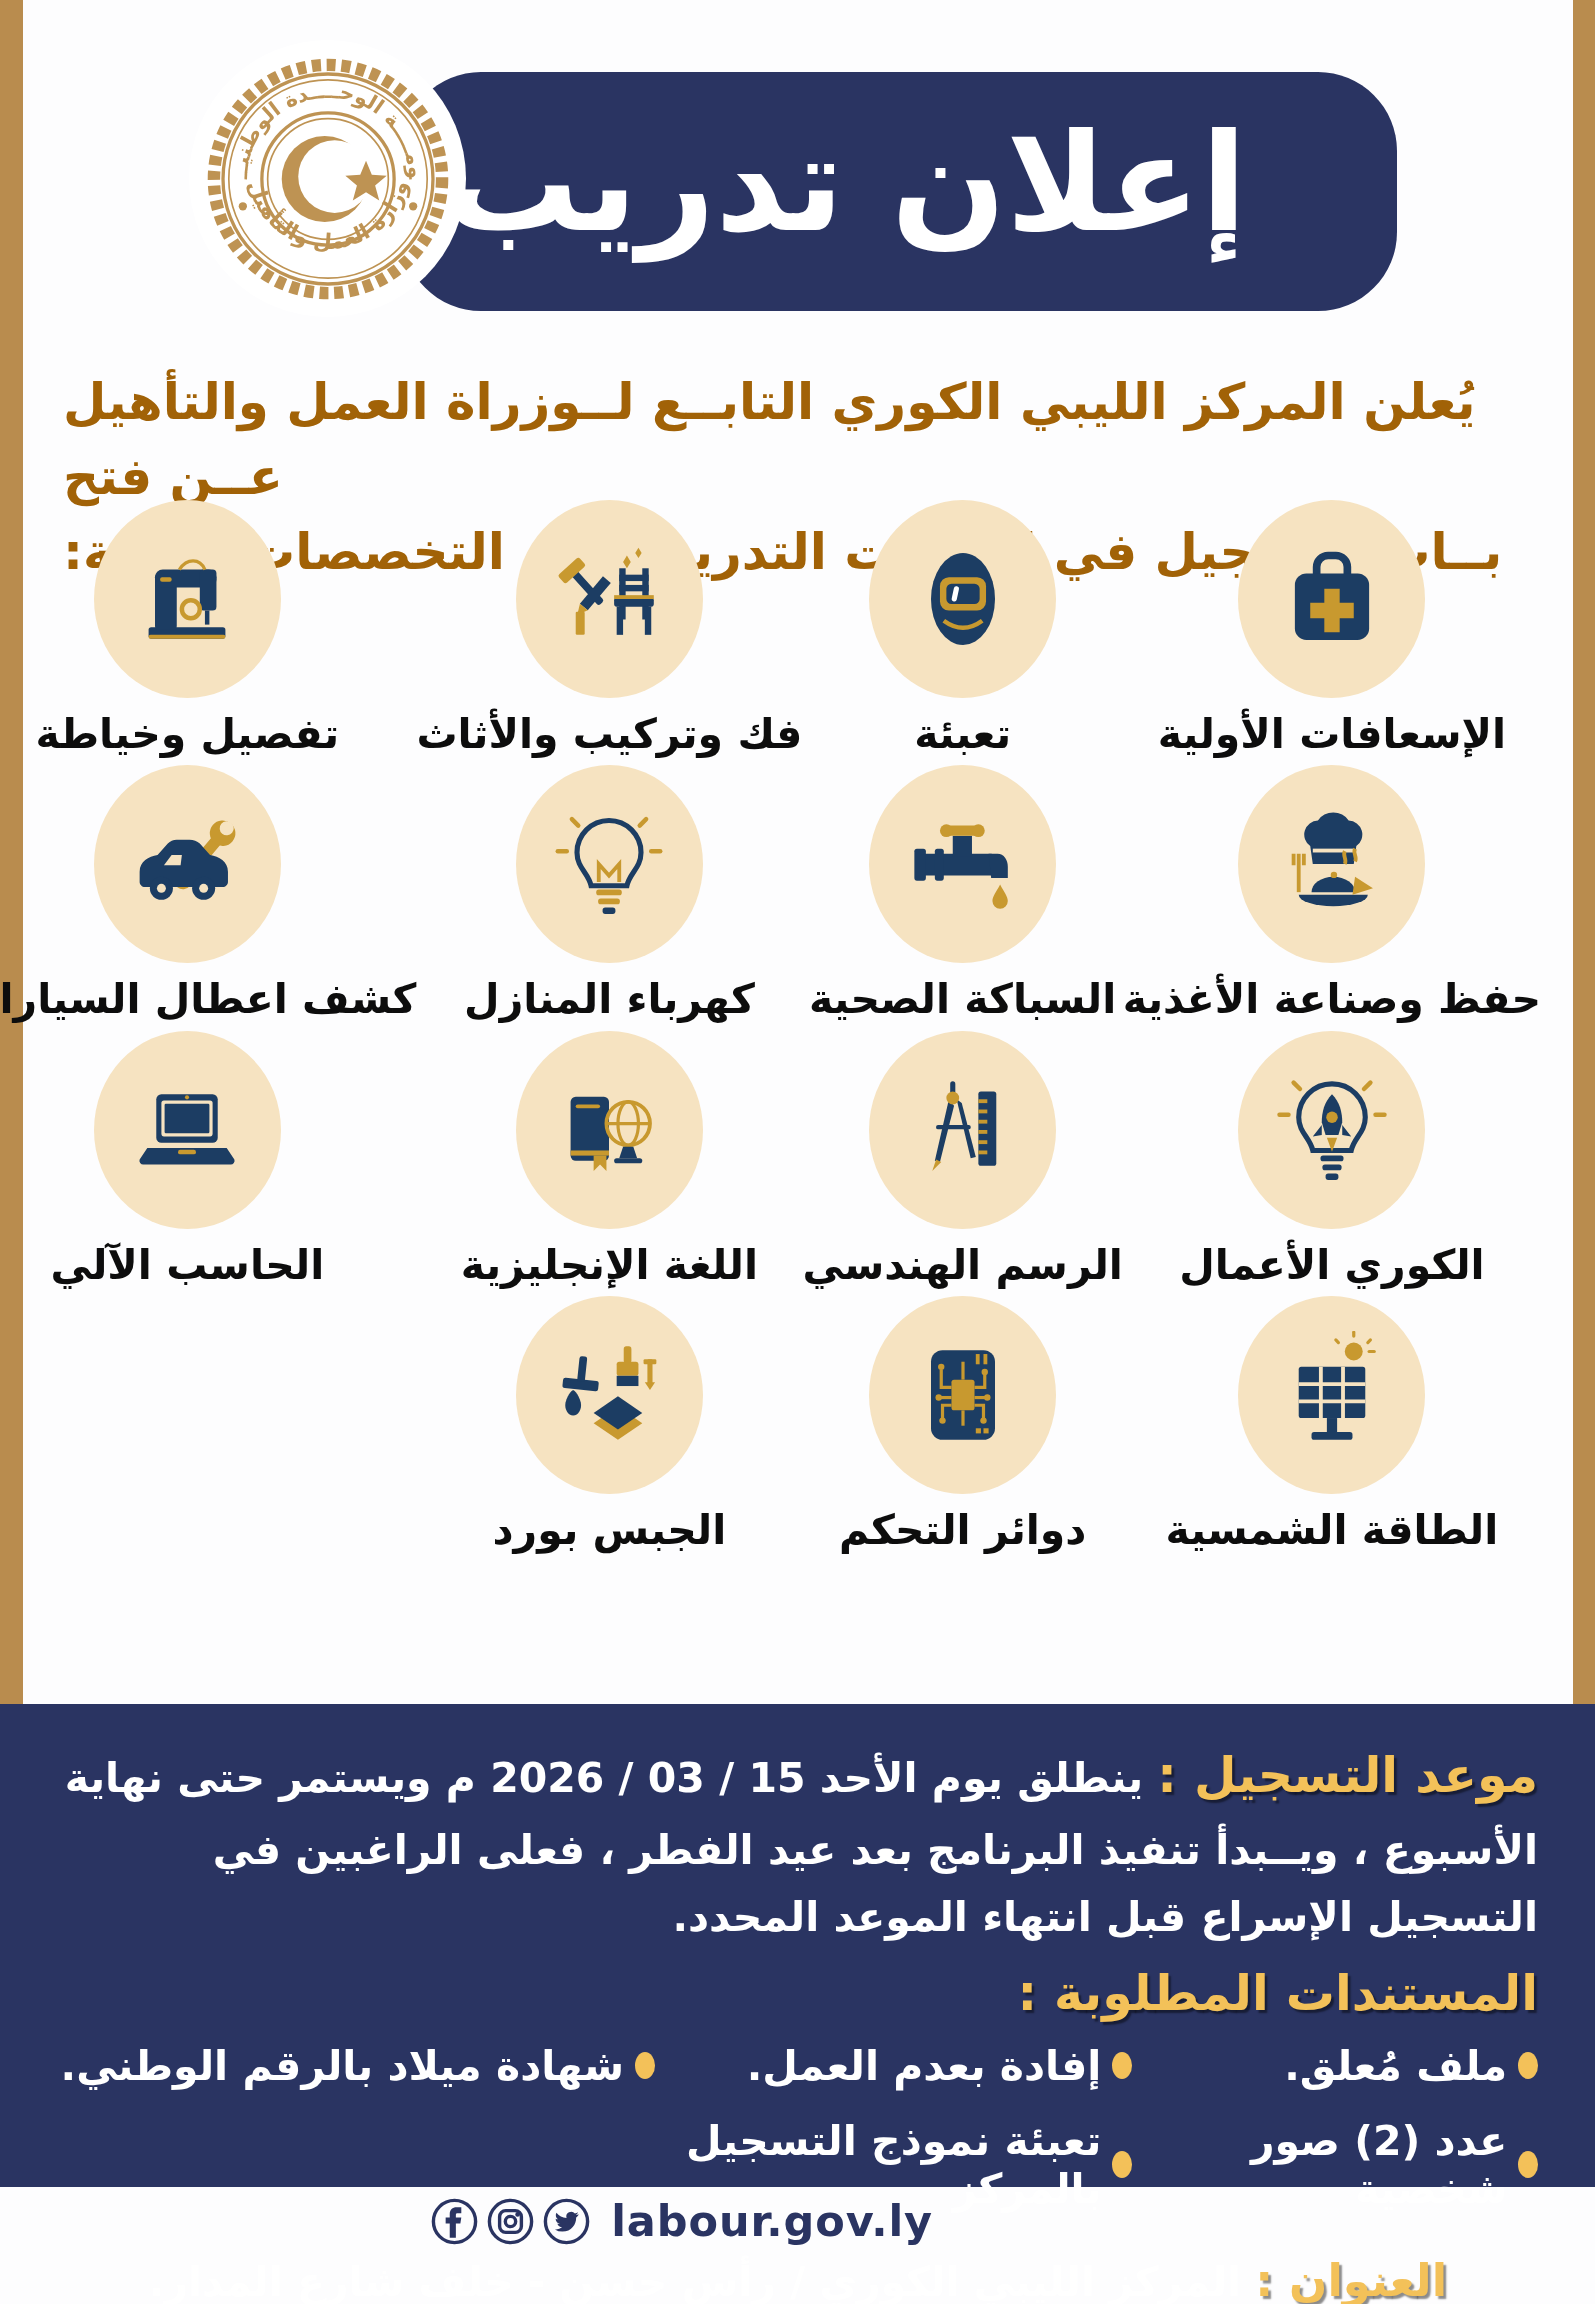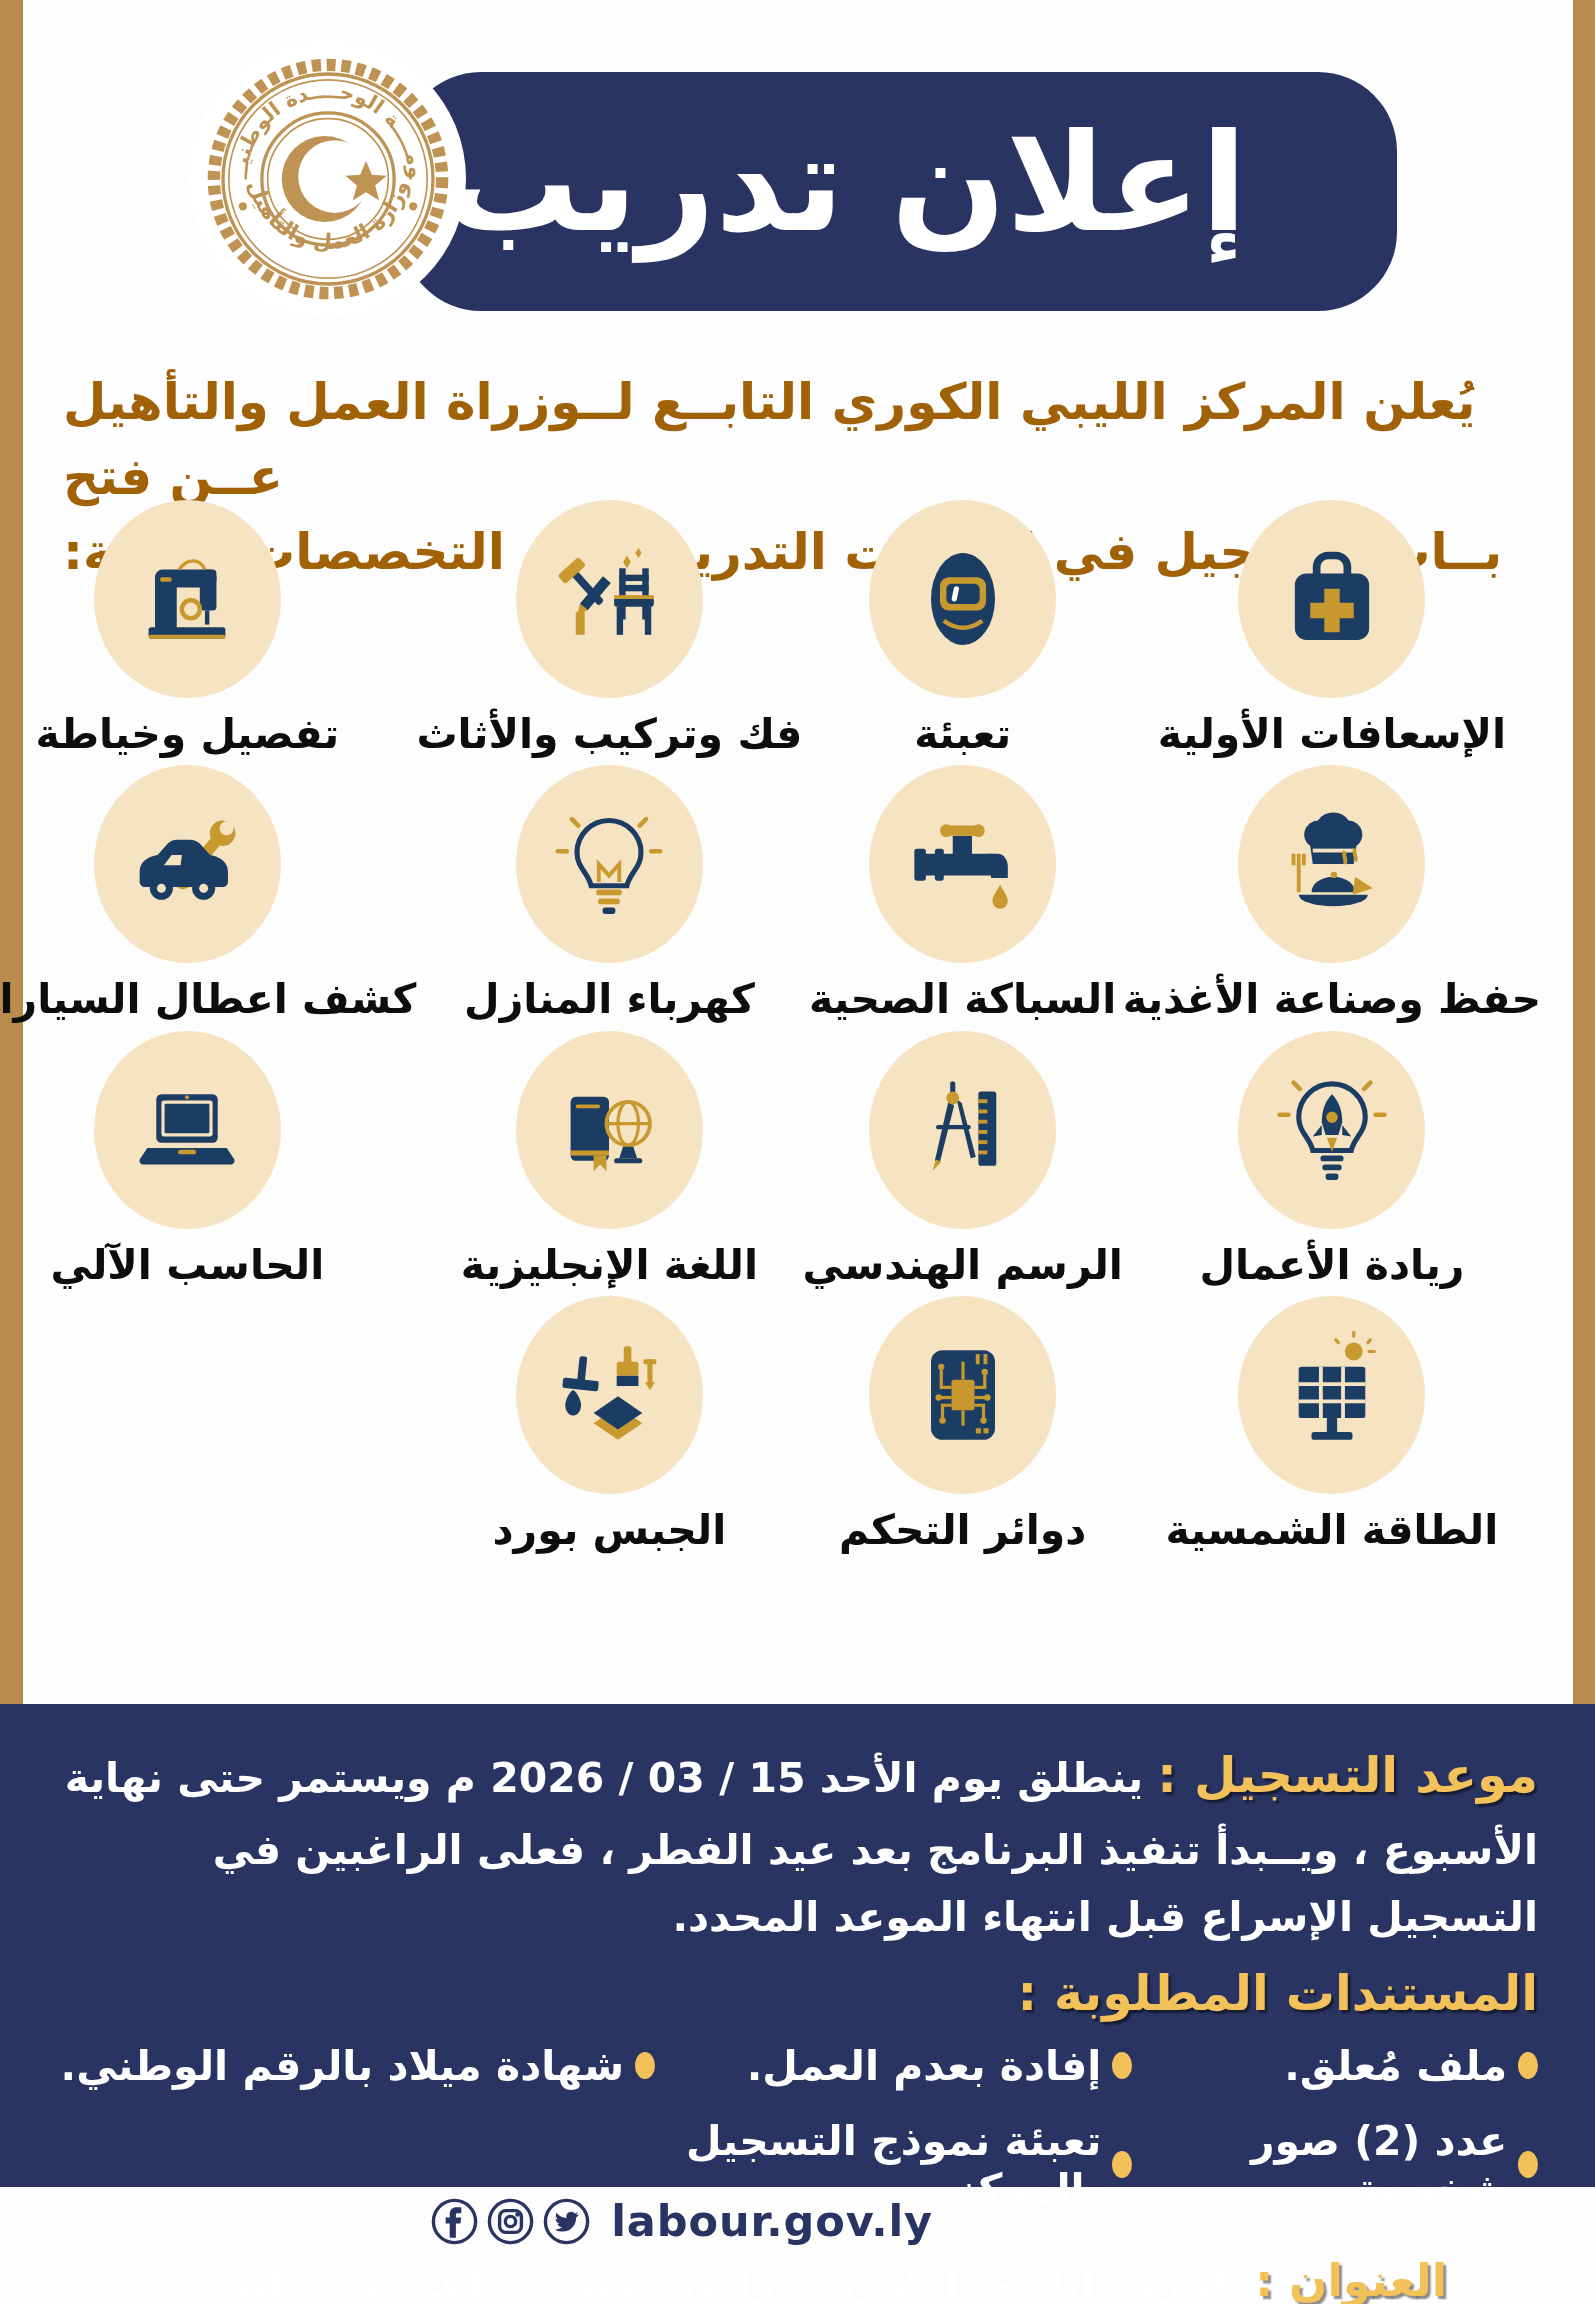--- a/index.html
+++ b/index.html
@@ -281,21 +281,21 @@
         <rect class="n" x="42.5" y="77" width="15" height="4.5" rx="2"></rect>
         <rect class="n" x="45" y="84" width="10" height="5" rx="2"></rect>
         <g stroke="#C8992F" stroke-width="3.5" stroke-linecap="round">
           <path d="M25 18l-5-5"></path>
             <path d="M75 18l5-5"></path>
             <path d="M16 38h-7"></path>
             <path d="M84 38h7"></path>
         </g>
       </svg>
     </div>
-    <div class="label">ريادة الأعمال</div>
+    <div class="label">الكوري الأعمال</div>
   </div>
 
   <div class="course">
     <div class="circle">
       <svg class="ic" viewBox="0 0 100 100">
         <rect class="n" x="62" y="20" width="14" height="58" rx="2"></rect>
         <g class="g">
           <rect x="62" y="26" width="7" height="3"></rect>
             <rect x="62" y="34" width="7" height="3"></rect>
           <rect x="62" y="42" width="7" height="3"></rect>

